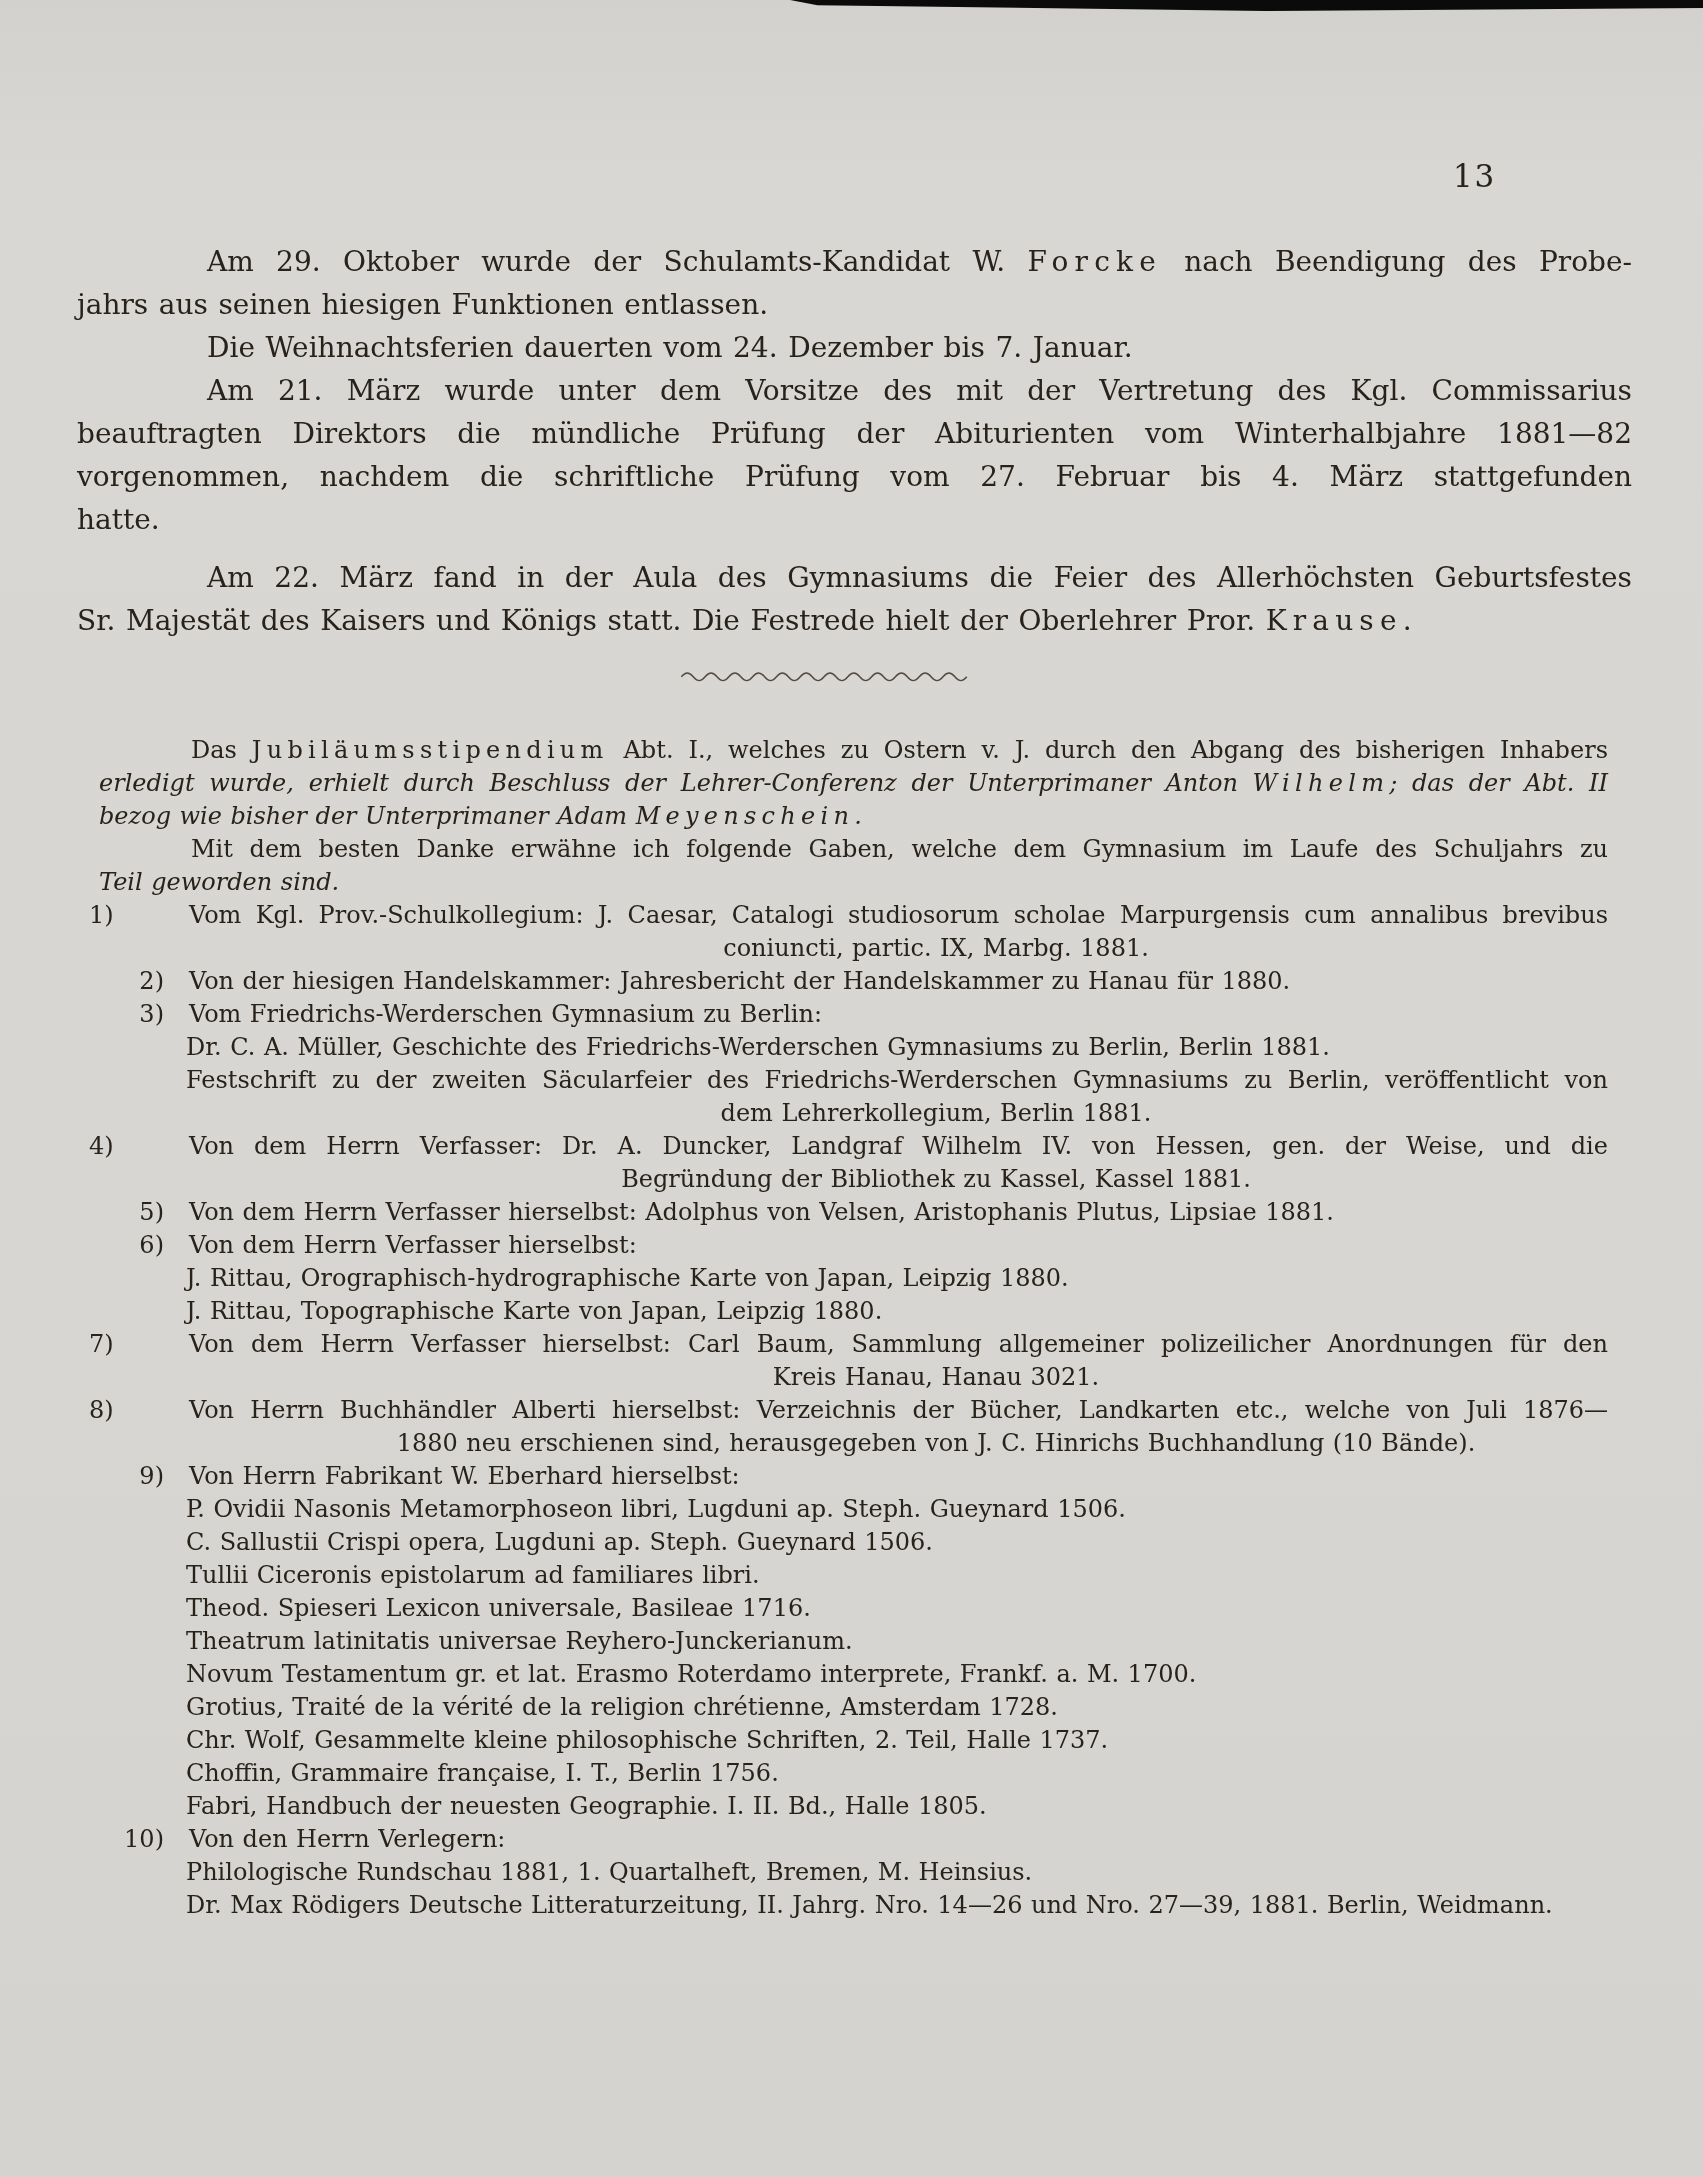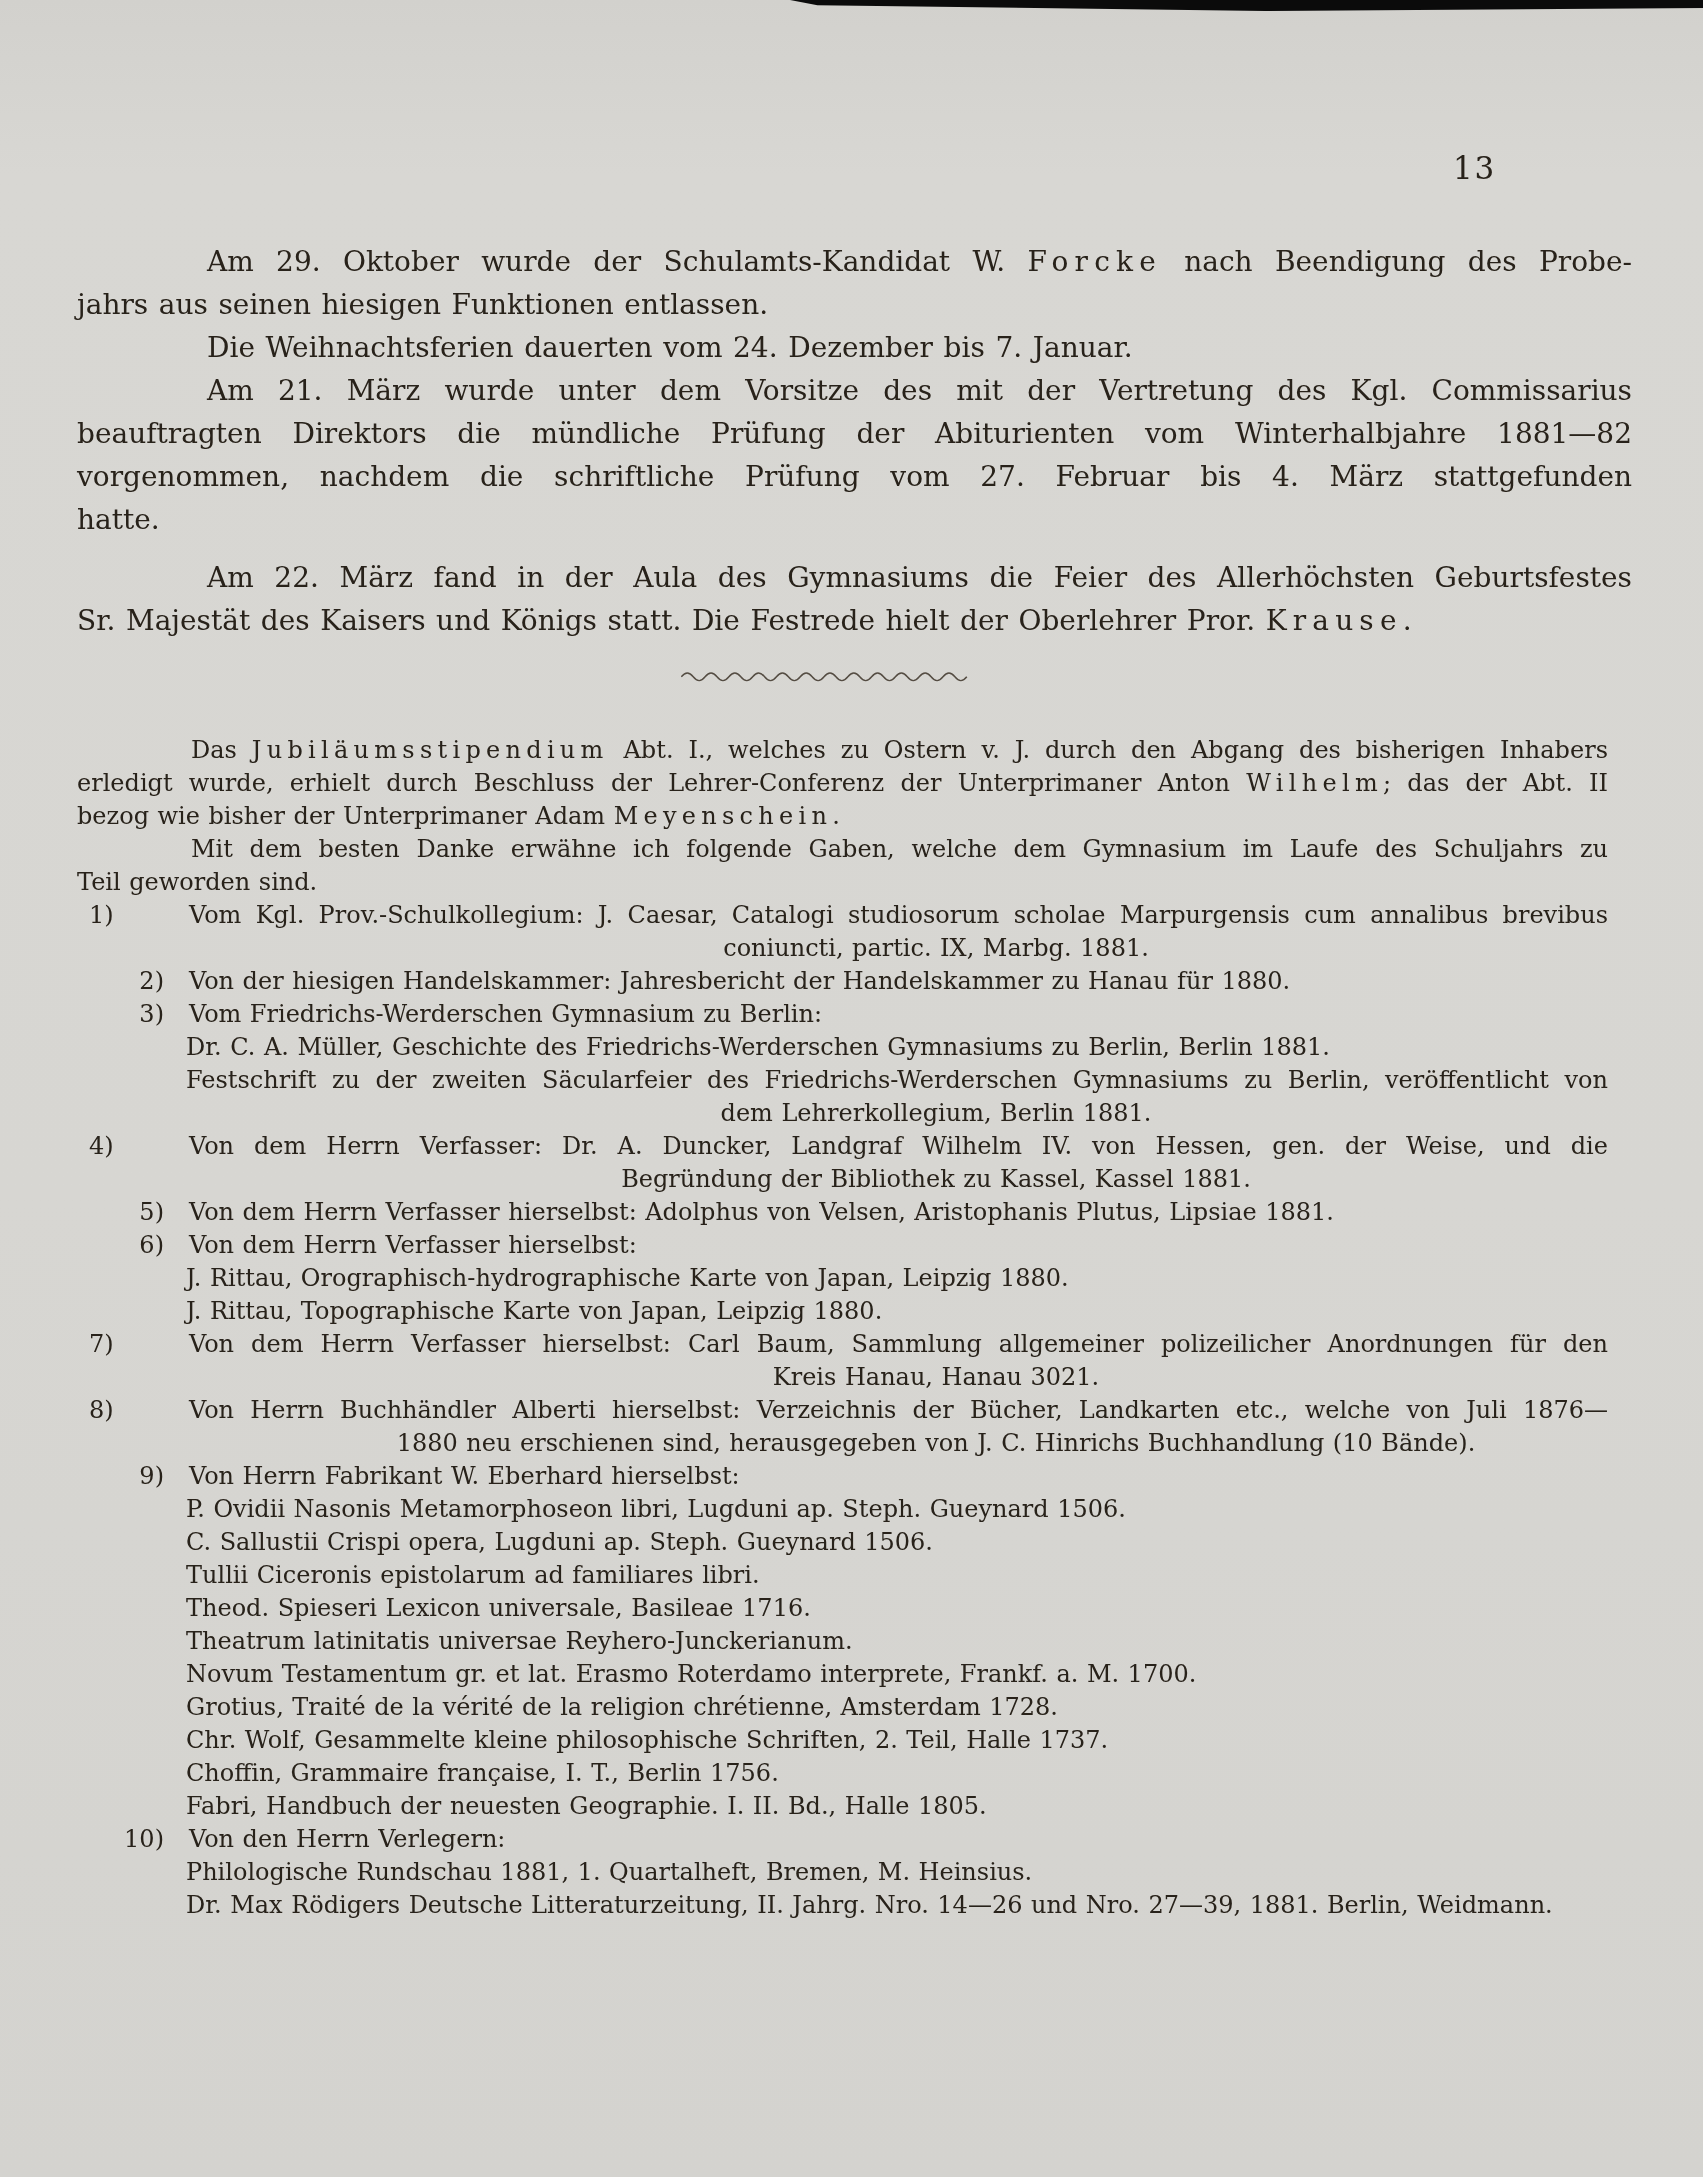--- a/index.html
+++ b/index.html
@@ -8,36 +8,36 @@
     background:#d6d5d1;
     background-image:linear-gradient(180deg,#d2d1cd 0%,#d8d7d3 8%,#d7d6d2 55%,#d4d3cf 100%);
     font-family:"DejaVu Serif","Liberation Serif",serif;
     color:#28221a;
   }
   .scan-edge{
     position:absolute;top:0;left:790px;right:0;height:11px;background:#0b0b0b;
     clip-path:polygon(0 0,100% 0,100% 72%,52% 100%,3% 48%);
   }
   .pagenum{
-    position:absolute;top:150px;left:1453px;
+    position:absolute;top:158px;left:1453px;
     font-size:31px;letter-spacing:1.7px;
   }
   .sec1{
     position:absolute;top:240px;left:53px;width:1555px;
     font-size:28px;line-height:43px;word-spacing:1.7px;margin-left:24px;
   }
   .sec2{
     position:absolute;top:734px;left:53px;width:1555px;
     font-size:24px;line-height:33px;word-spacing:0.9px;
   }
   .line{position:relative;}
   .j{text-align:justify;text-align-last:justify;}
   .ind1{text-indent:130px;}
   .gap{margin-top:15.3px;}
-  .pg{margin-left:24px;}
+  .pg{margin-left:46px;font-style:italic;}
   .pgf{margin-left:43px;text-indent:95px;}
   .li{padding-left:136px;}
   .lc{padding-left:211px;text-align:center;}
   .ls{padding-left:133px;}
   .num{position:absolute;left:36px;width:75px;text-align:right;}
   .sperr{letter-spacing:0.22em;}
   .divider{position:absolute;top:670px;left:681px;width:298px;height:13.6px;}
   .divider svg{display:block;}
 </style>
 </head>

